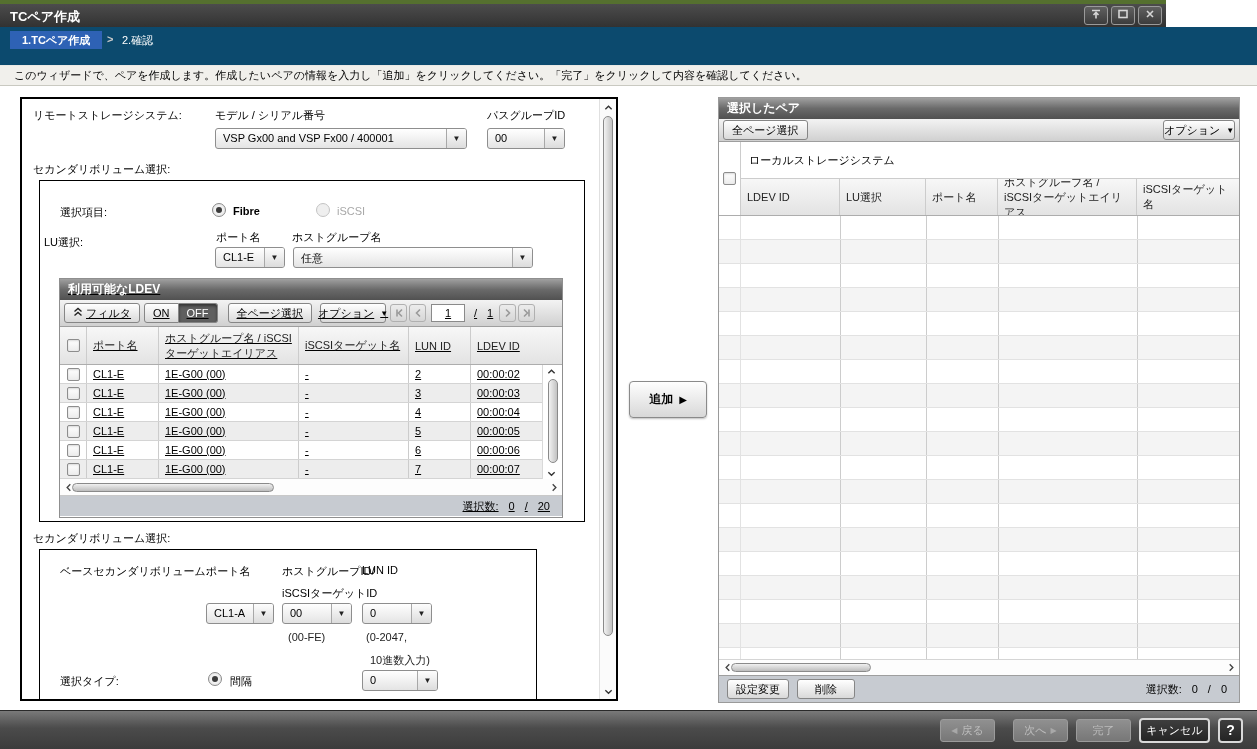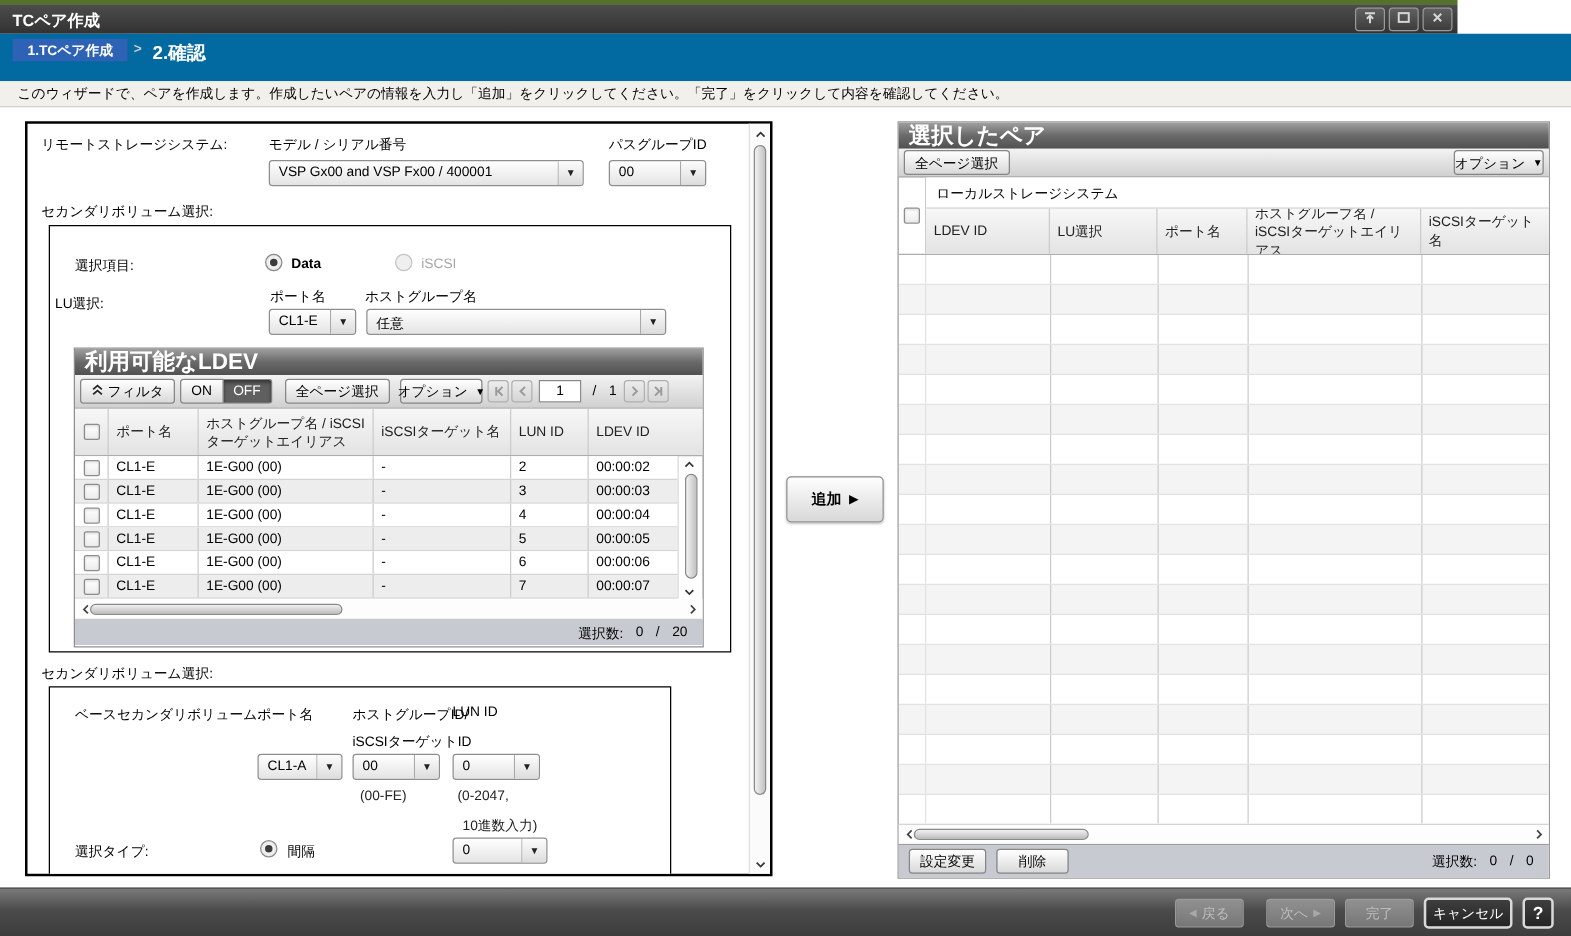--- a/index.html
+++ b/index.html
@@ -9,25 +9,25 @@
   
   .titlebar { position:absolute; top:0; left:0; width:1166px; height:27px;
     background:linear-gradient(#4c4c4c,#323232); border-top:4px solid #55702f; }
   .titlebar .title { position:absolute; left:10px; top:4px; color:#fff; font-weight:bold; font-size:13px; }
   .win-btns { position:absolute; right:4px; top:2px; display:flex; gap:3px; }
   .win-btn { width:24px; height:19px; border:1px solid #9a9a9a; border-radius:3px;
     background:linear-gradient(#606060,#3c3c3c); display:flex; align-items:center; justify-content:center; }
   .win-btn svg { stroke:#d6d6d6; stroke-width:1.6; fill:none; }
 
   
-  .tabbar { position:absolute; top:27px; left:0; width:1257px; height:38px; background:#0369a1; }
+  .tabbar { position:absolute; top:27px; left:0; width:1257px; height:38px; background:#0c4a6e; }
   .tab-active { position:absolute; left:10px; top:4px; height:18px; padding:2px 12px 0;
     background:#2e62b5; color:#fff; font-weight:bold; font-size:11px; }
   .tab-sep { position:absolute; left:107px; top:6px; color:#cccccc; font-size:11px; font-weight:bold; }
-  .tab-next { position:absolute; left:122px; top:6px; color:#fff; font-weight:bold; font-size:15px; }
+  .tab-next { position:absolute; left:122px; top:6px; color:#fff; font-weight:normal; font-size:11px; }
 
   
   .instruction { position:absolute; top:65px; left:0; width:1257px; height:21px;
     background:#f1f0ec; border-top:1px solid #e9e9e5; border-bottom:1px solid #c9c9c1;
     font-size:11px; line-height:19px; padding-left:14px; color:#000; }
 
   
   .main { position:absolute; top:86px; left:0; width:1257px; height:624px; background:#fff; }
 
   
@@ -56,23 +56,23 @@
   .radio.dis { border-color:#c4c4c4; background:#efefef; }
   .dis-text { color:#a8a8a8; }
 
   .inner-box { position:absolute; border:1px solid #000; background:#fff; }
 
   
   .btn { height:20px; border:1px solid #868686; border-radius:3px; background:linear-gradient(#ffffff,#d9d9d9);
     font-size:11px; color:#000; display:inline-flex; align-items:center; justify-content:center; padding:0 8px; white-space:nowrap; }
 
   
-  .lt { position:absolute; left:19px; top:97px; width:504px; height:240px; border:1px solid #8f8f8f; background:#fff; }
+  .lt { position:absolute; left:19px; top:97px; width:504px; height:240px; border:1px solid #8f8f8f; background:#fff;text-decoration:underline; }
   .tbl-title { height:21px; background:linear-gradient(#a0a0a0,#6a6a6a 50%,#515151);
-    color:#fff; font-weight:bold; font-size:18px; line-height:21px; padding-left:8px; }
+    color:#fff; font-weight:bold; font-size:12px; line-height:21px; padding-left:8px; }
   .lt-toolbar { height:27px; background:linear-gradient(#f3f3f3,#d0d0d0); border-bottom:1px solid #9e9e9e;
     display:flex; align-items:center; padding:0 4px; gap:4px; }
   .filter-icon svg { stroke:#222; stroke-width:1.4; fill:none; margin-right:3px; }
   .onoff { display:flex; }
   .onoff .on { border-radius:3px 0 0 3px; }
   .onoff .off { border-radius:0 3px 3px 0; border-left:none; background:#5f5f5f; color:#fff;
     box-shadow:inset 0 2px 3px rgba(0,0,0,.45); }
   .spacer { flex:1; }
   .pg { display:flex; align-items:center; gap:2px; margin-right:30px; }
   .pg-btn { width:17px; height:18px; border:1px solid #b0b0b0; border-radius:3px;
@@ -114,21 +114,21 @@
   .add-btn .tri { font-size:10px; }
 
   
   .panel-right { position:absolute; left:718px; top:11px; width:522px; height:606px;
     border:1px solid #9a9a9a; background:#fff; display:flex; flex-direction:column; }
   .pr-toolbar { height:23px; background:linear-gradient(#f3f3f3,#d0d0d0); border-bottom:1px solid #9e9e9e;
     display:flex; align-items:center; padding:0 4px; }
   .pr-hdr { display:flex; border-bottom:1px solid #adadad; }
   .pr-hdr-cb { width:22px; border-right:1px solid #cccccc; display:flex; align-items:center; justify-content:center; }
   .pr-hdr-main { flex:1; }
-  .group-row { height:25px; border-bottom:1px solid #cccccc; font-size:11px; display:flex; align-items:center; padding-left:8px; background:#fff; }
+  .group-row { height:37px; border-bottom:1px solid #cccccc; font-size:11px; display:flex; align-items:center; padding-left:8px; background:#fff; }
   .rt-hdr { display:flex; height:36px; background:linear-gradient(#f7f7f7,#e3e3e3); }
   .rt-hdr .cell { display:flex; align-items:center; color:#222; }
   .rt .c0 { width:100px; } .rt .c1 { width:86px; } .rt .c2 { width:72px; }
   .rt .c3 { width:139px; } .rt .c4 { flex:1; border-right:none; }
   .rt-hdr .c0 { width:99px; }
   .pr-body { flex:1; position:relative; overflow:hidden; }
   .rt-row { display:flex; height:24px; border-bottom:1px solid #e2e2e2; background:#fff; }
   .rt-row.alt { background:#f4f4f4; }
   .rt-row .c-cb { width:22px; border-right:1px solid #e2e2e2; padding:0; }
   .rt-row .cell { height:100%; }
@@ -205,21 +205,21 @@
       <div class="dd" style="left:465px; top:29px; width:78px;">
         <span class="dd-val">00</span>
         <span class="dd-btn">▼</span>
       </div>
 
       <span class="lbl" style="left:11px; top:63px;">セカンダリボリューム選択:</span>
 
       <div class="inner-box" style="left:17px; top:81px; width:546px; height:342px;">
         <span class="lbl" style="left:20px; top:24px;">選択項目:</span>
         <span class="radio sel" style="left:172px; top:22px;"></span>
-        <span class="lbl" style="left:193px; top:24px; font-weight:bold;">Data</span>
+        <span class="lbl" style="left:193px; top:24px; font-weight:bold;">Fibre</span>
         <span class="radio dis" style="left:276px; top:22px;"></span>
         <span class="lbl dis-text" style="left:297px; top:24px;">iSCSI</span>
 
         <span class="lbl" style="left:4px; top:54px;">LU選択:</span>
         <span class="lbl" style="left:176px; top:49px;">ポート名</span>
         <span class="lbl" style="left:252px; top:49px;">ホストグループ名</span>
         <div class="dd" style="left:175px; top:66px; width:70px;">
           <span class="dd-val">CL1-E</span>
           <span class="dd-btn">▼</span>
         </div>

